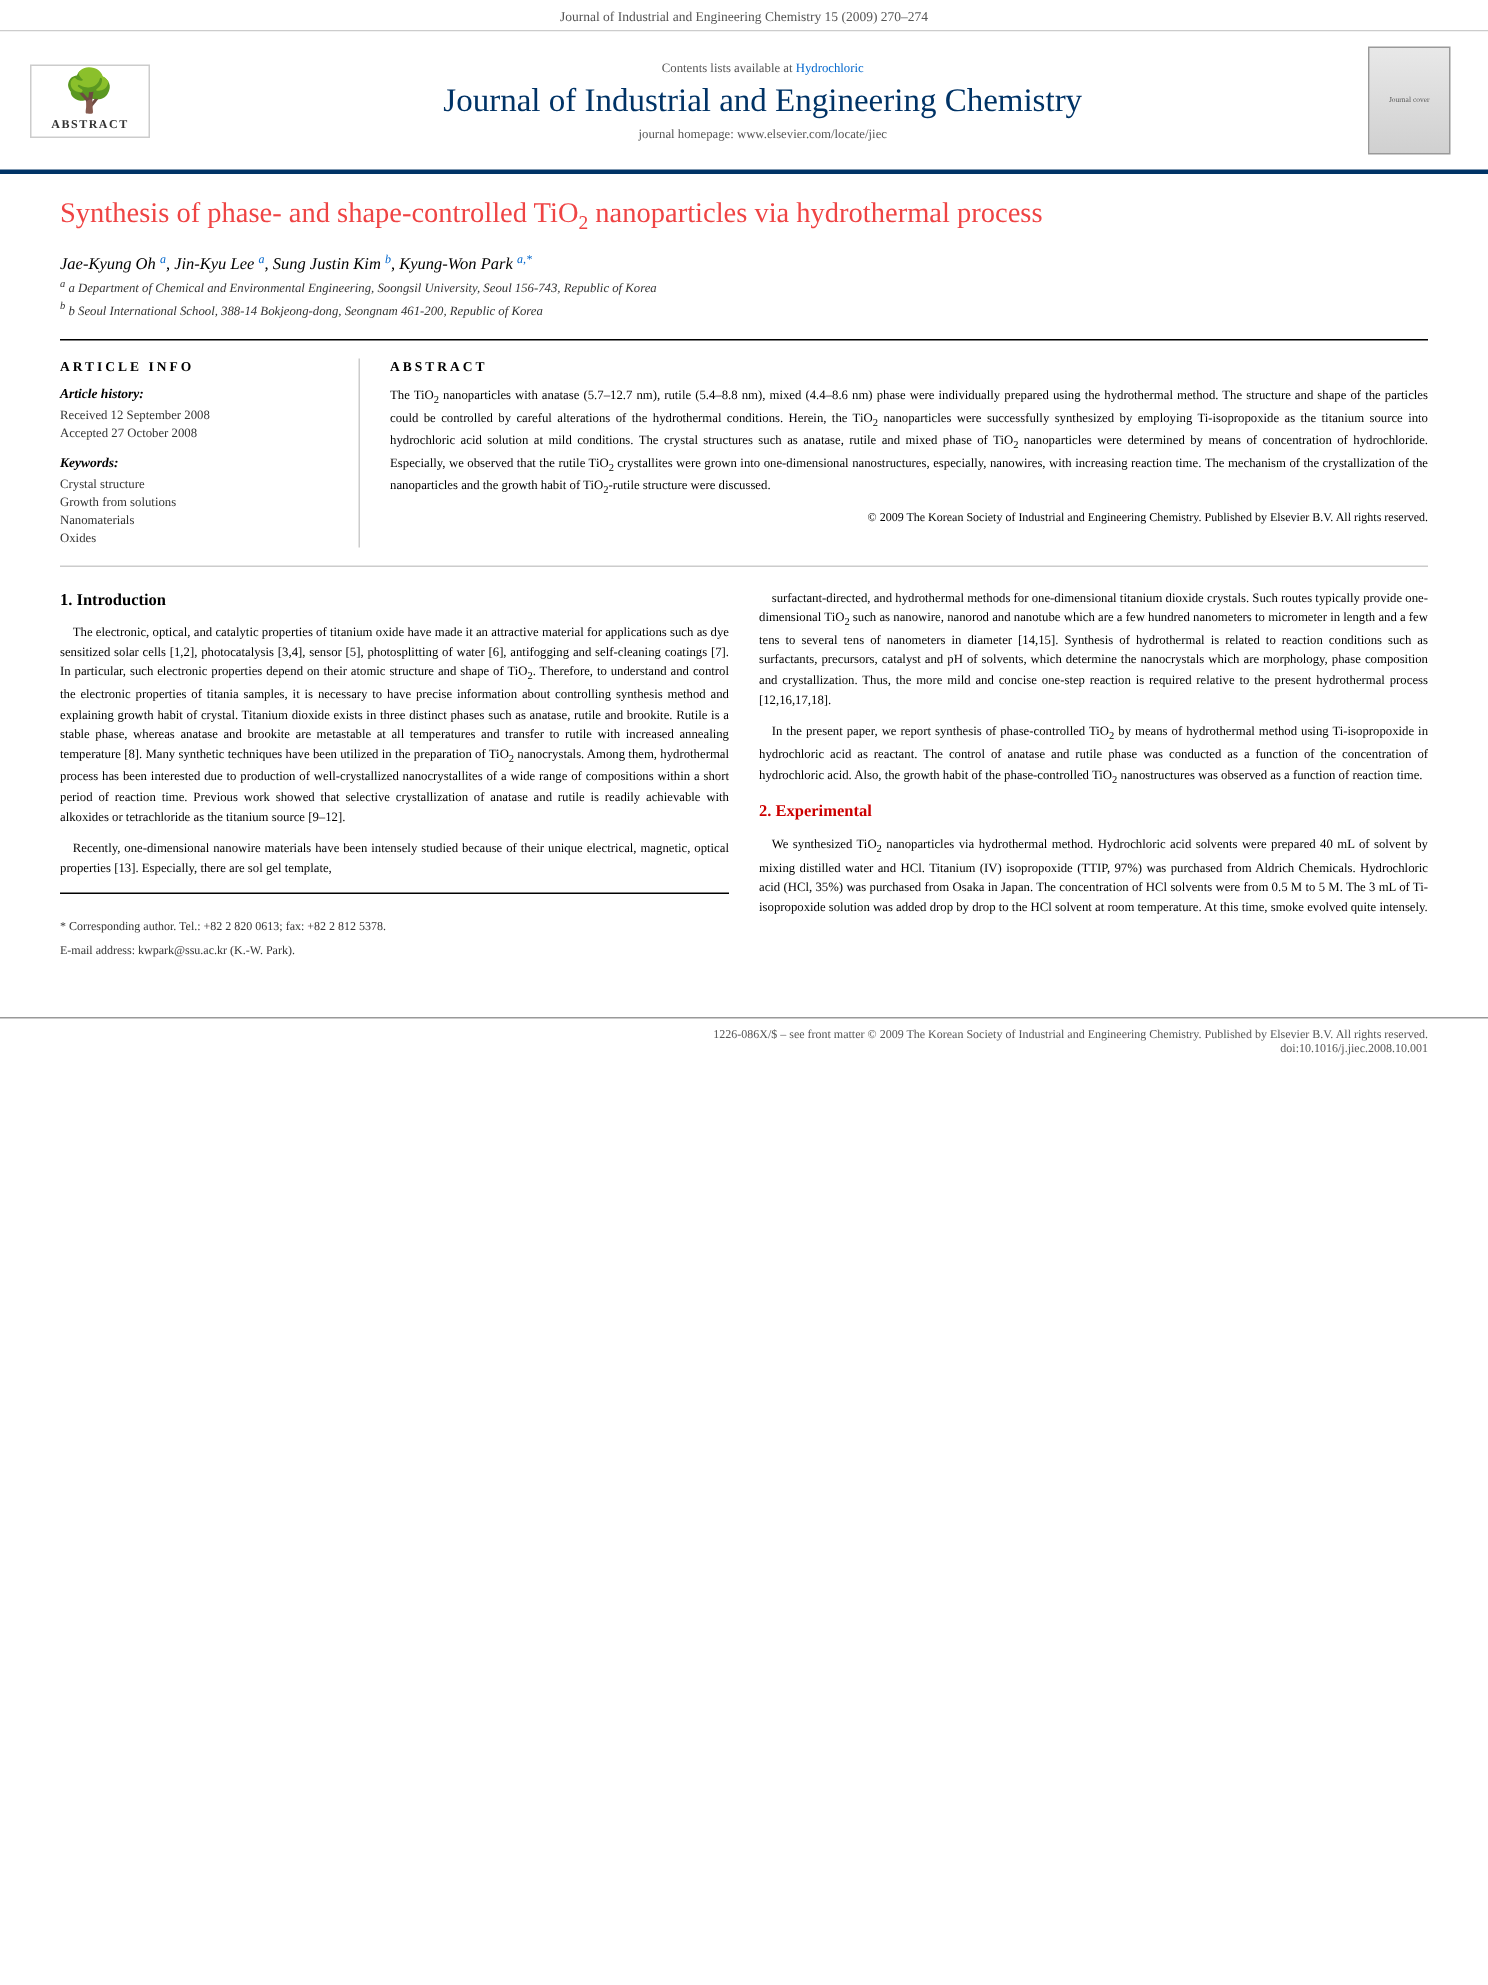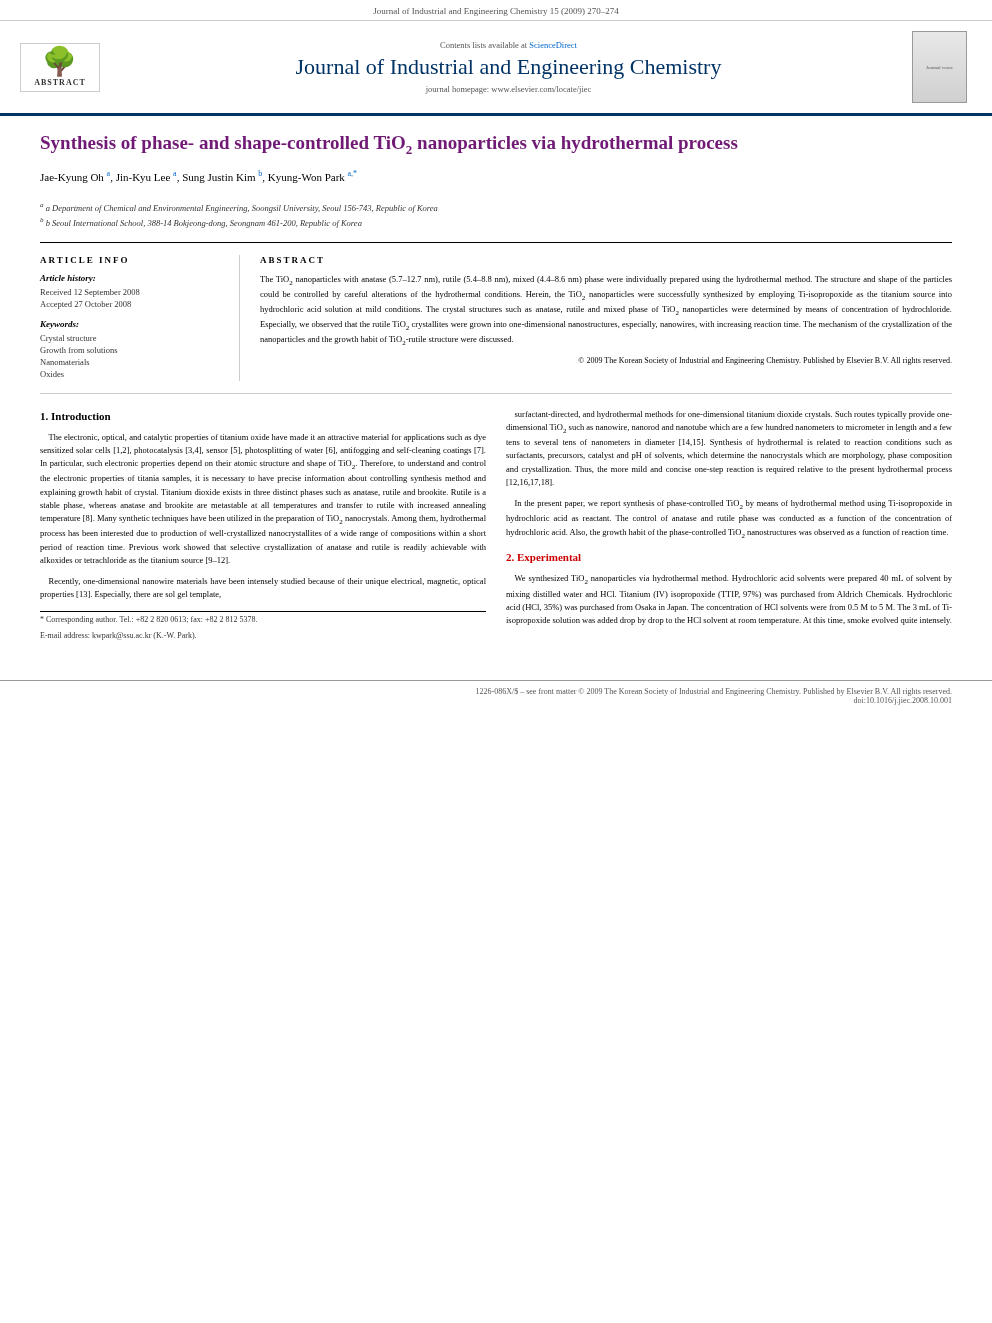--- a/index.html
+++ b/index.html
@@ -123,34 +123,35 @@
 
     
     .article-title-section {
       border-bottom: 1px solid #000;
       padding-bottom: 12px;
       margin-bottom: 10px;
     }
 
     .article-title {
       font-size: 19px;
-      font-weight: bold;
-      color: #701a75;
+      font-weight: normal;
+      color: #ef4444;
       line-height: 1.3;
       margin-bottom: 10px;
     }
 
     .article-title sub {
       font-size: 13px;
     }
 
     .authors {
       font-size: 11px;
       color: #000;
-      margin-bottom: 18px;
+      margin-bottom: 2px;
+      font-style: italic;
     }
 
     .authors sup {
       font-size: 8px;
       color: #0066cc;
     }
 
     .affiliations {
       font-size: 8.5px;
       color: #333;
@@ -261,21 +262,21 @@
       text-indent: 1em;
     }
 
     .body-para sub {
       font-size: 7px;
     }
 
     
     .article-footer {
       border-top: 1px solid #000;
-      padding-top: 2px;
+      padding-top: 16px;
       margin-top: 10px;
       font-size: 8px;
       color: #333;
     }
 
     .footer-note {
       margin-bottom: 3px;
     }
 
     .bottom-bar {
@@ -300,21 +301,21 @@
     <div class="elsevier-logo">
       <div class="elsevier-logo-inner">
         <div class="elsevier-logo-tree">🌳</div>
         <div class="elsevier-text">ABSTRACT</div>
       </div>
     </div>
 
     <div class="journal-title-area">
       <div class="contents-available">
         <span>Contents lists available at</span>
-        <a href="#">ScienceDirect</a>
+        <a href="#">Hydrochloric</a>
       </div>
       <div class="journal-name">Journal of Industrial and Engineering Chemistry</div>
       <div class="journal-homepage">
         <span>journal homepage: www.elsevier.com/locate/jiec</span>
       </div>
     </div>
 
     <div class="journal-thumbnail">
       <div class="thumb-box">
         <span style="font-size:5px; color:#555;">Journal cover</span>

